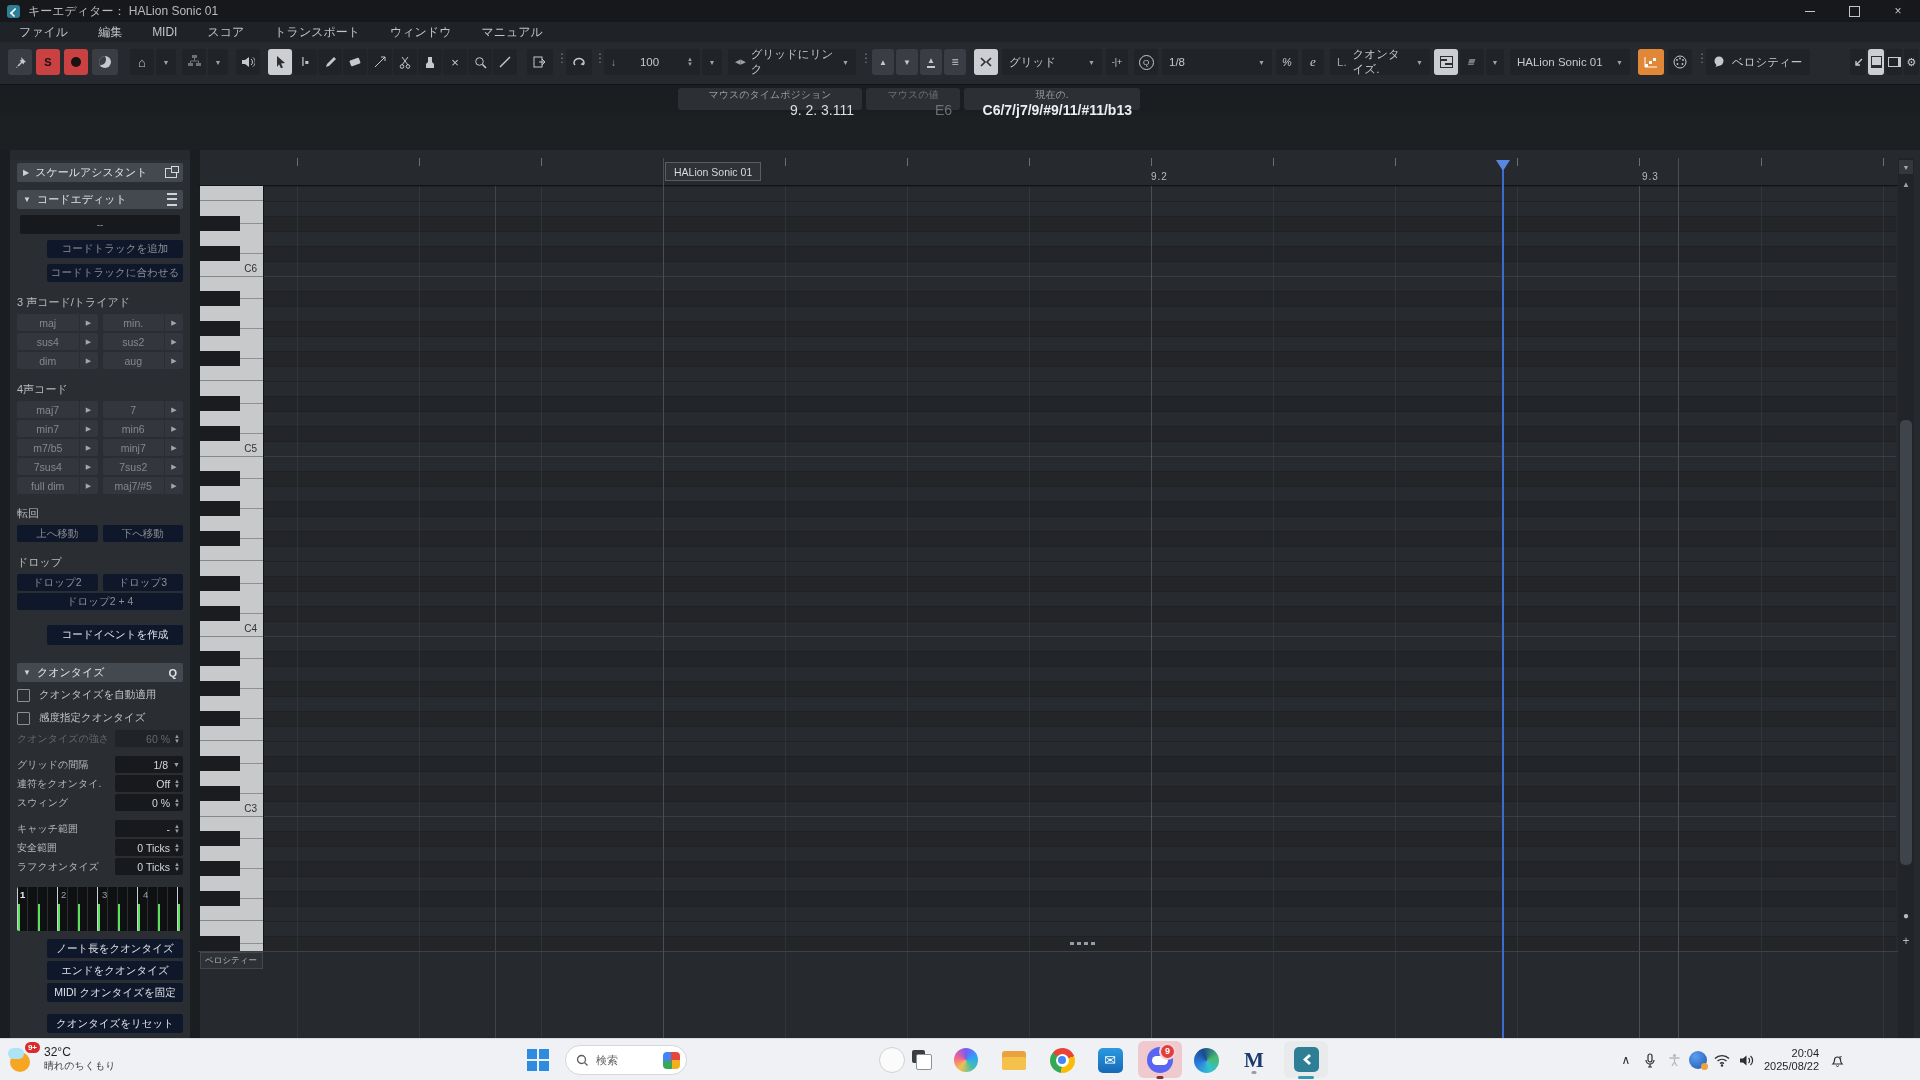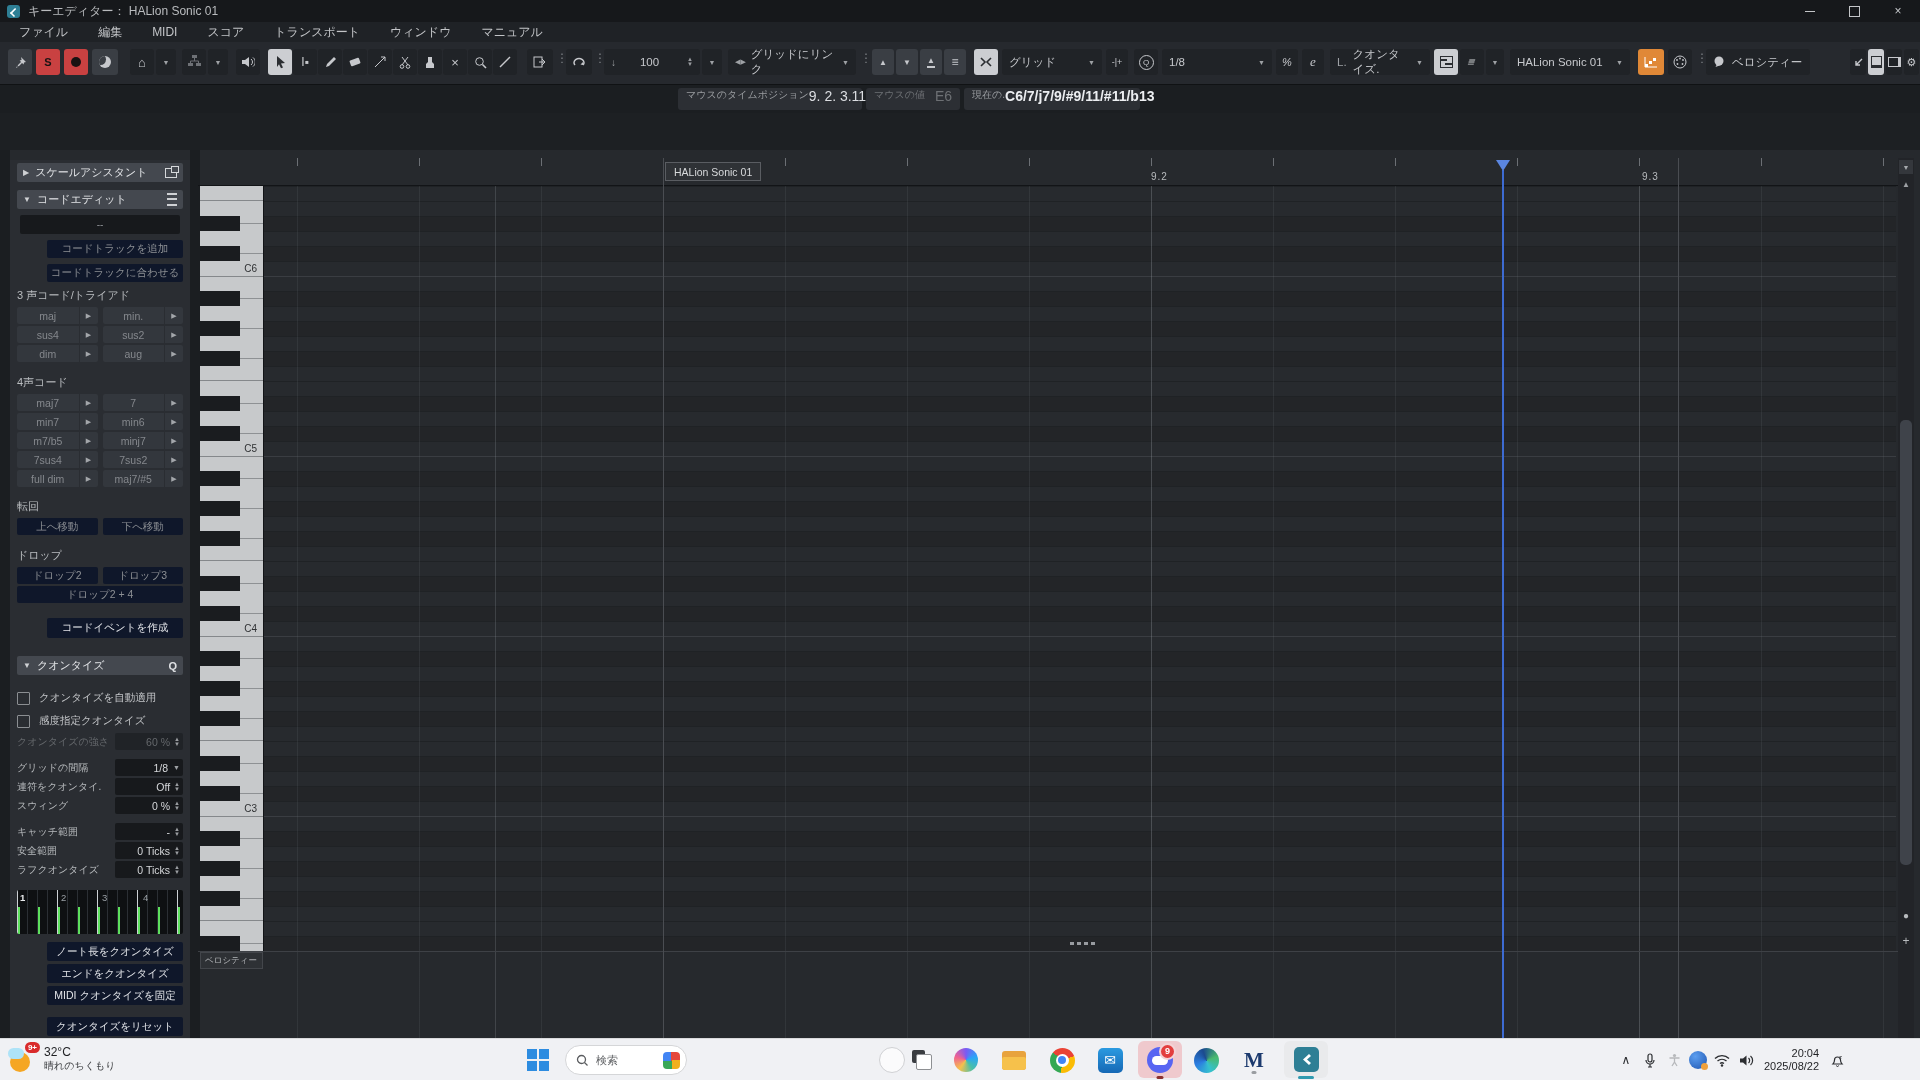--- a/index.html
+++ b/index.html
@@ -31,21 +31,21 @@
   .combo .dd{margin-left:auto;font-size:7px;color:#9ea1a5;padding-left:6px;}
   .dd7{font-size:7px;color:#9ea1a5;}
   .dots{position:absolute;top:9px;color:#7e8186;font-size:12px;width:6px;text-align:center;letter-spacing:0;}
   .spin{display:flex;flex-direction:column;line-height:5px;font-size:6px;color:#9a9da1;margin-left:4px;}
   .ring{width:13px;height:13px;border:1px solid #c6c8cc;border-radius:50%;display:flex;align-items:center;justify-content:center;font-size:8px;}
   .crescent{width:12px;height:12px;border-radius:50%;background:#c6c8cc;position:relative;overflow:hidden;}
   .crescent::after{content:"";position:absolute;left:-4px;top:-2px;width:11px;height:11px;border-radius:50%;background:#3a3e44;}
   svg.ic{display:block;}
   
   .inforow{position:absolute;left:0;top:85px;width:1920px;height:28px;background:#1b1e21;}
-  .ibox{position:absolute;top:3px;height:22px;background:#2c2f34;border-radius:3px;display:flex;padding:0 8px;box-sizing:border-box;}
+  .ibox{position:absolute;top:3px;height:22px;background:#2c2f34;border-radius:3px;display:flex;align-items:center;padding:0 8px;box-sizing:border-box;flex-direction:column;}
   .ibox .lab{font-size:10px;color:#9a9da1;white-space:nowrap;}
   .ibox .val{font-size:14px;color:#dcdee2;margin-left:auto;white-space:nowrap;}
   .ibox.dim .lab,.ibox.dim .val{color:#6d7074;}
   .ibox.chord .val{font-weight:bold;color:#eceef1;}
   .statusrow{position:absolute;left:0;top:113px;width:1920px;height:37px;background:#24272b;}
   .statustext{position:absolute;left:0;right:0;top:8px;text-align:center;font-size:11px;color:#8f9296;}
   
   .main{position:absolute;left:0;top:150px;width:1920px;height:888px;background:#26292d;}
   .edge{position:absolute;background:#1b1e21;}
   
@@ -420,21 +420,21 @@
         <span class="hic winic"></span>
       </div>
       <div class="shead" style="margin-top:8px;">
         <span class="tri">▼</span>
         <span>コードエディット</span>
         <span class="hic stackic"></span>
       </div>
       <div class="cdisp">--</div>
       <div class="sbtn" style="margin:6px 0 0 30px;">コードトラックを追加</div>
       <div class="sbtn" style="margin:6px 0 0 30px;">コードトラックに合わせる</div>
-      <div class="slab" style="margin-top:6px;">3 声コード/トライアド</div>
+      <div class="slab" style="margin-top:13px;">3 声コード/トライアド</div>
       <div class="crow" style="margin-top:4px;">
         <div class="ccell">
             <span class="cl">maj</span>
             <span class="ca">▶</span>
           </div>
         <div class="ccell">
             <span class="cl">min.</span>
             <span class="ca">▶</span>
           </div>
       </div>
@@ -520,21 +520,21 @@
         <div class="sbtn" style="flex:1;height:17px;">ドロップ3</div>
       </div>
       <div class="sbtn" style="margin-top:2px;height:17px;">ドロップ2 + 4</div>
       <div class="sbtn on" style="margin:15px 0 0 30px;height:20px;">コードイベントを作成</div>
 
       <div class="shead" style="margin-top:18px;">
         <span class="tri">▼</span>
         <span>クオンタイズ</span>
         <span class="hic qic">Q</span>
       </div>
-      <div class="cbrow" style="margin-top:16px;">
+      <div class="cbrow" style="margin-top:6px;">
         <span class="cbox"></span>
         <span class="cblab">クオンタイズを自動適用</span>
       </div>
       <div class="cbrow" style="margin-top:9px;">
         <span class="cbox"></span>
         <span class="cblab">感度指定クオンタイズ</span>
       </div>
       <div class="qrow dim" style="margin-top:5px;">
         <span class="ql">クオンタイズの強さ</span>
         <span class="qv">

